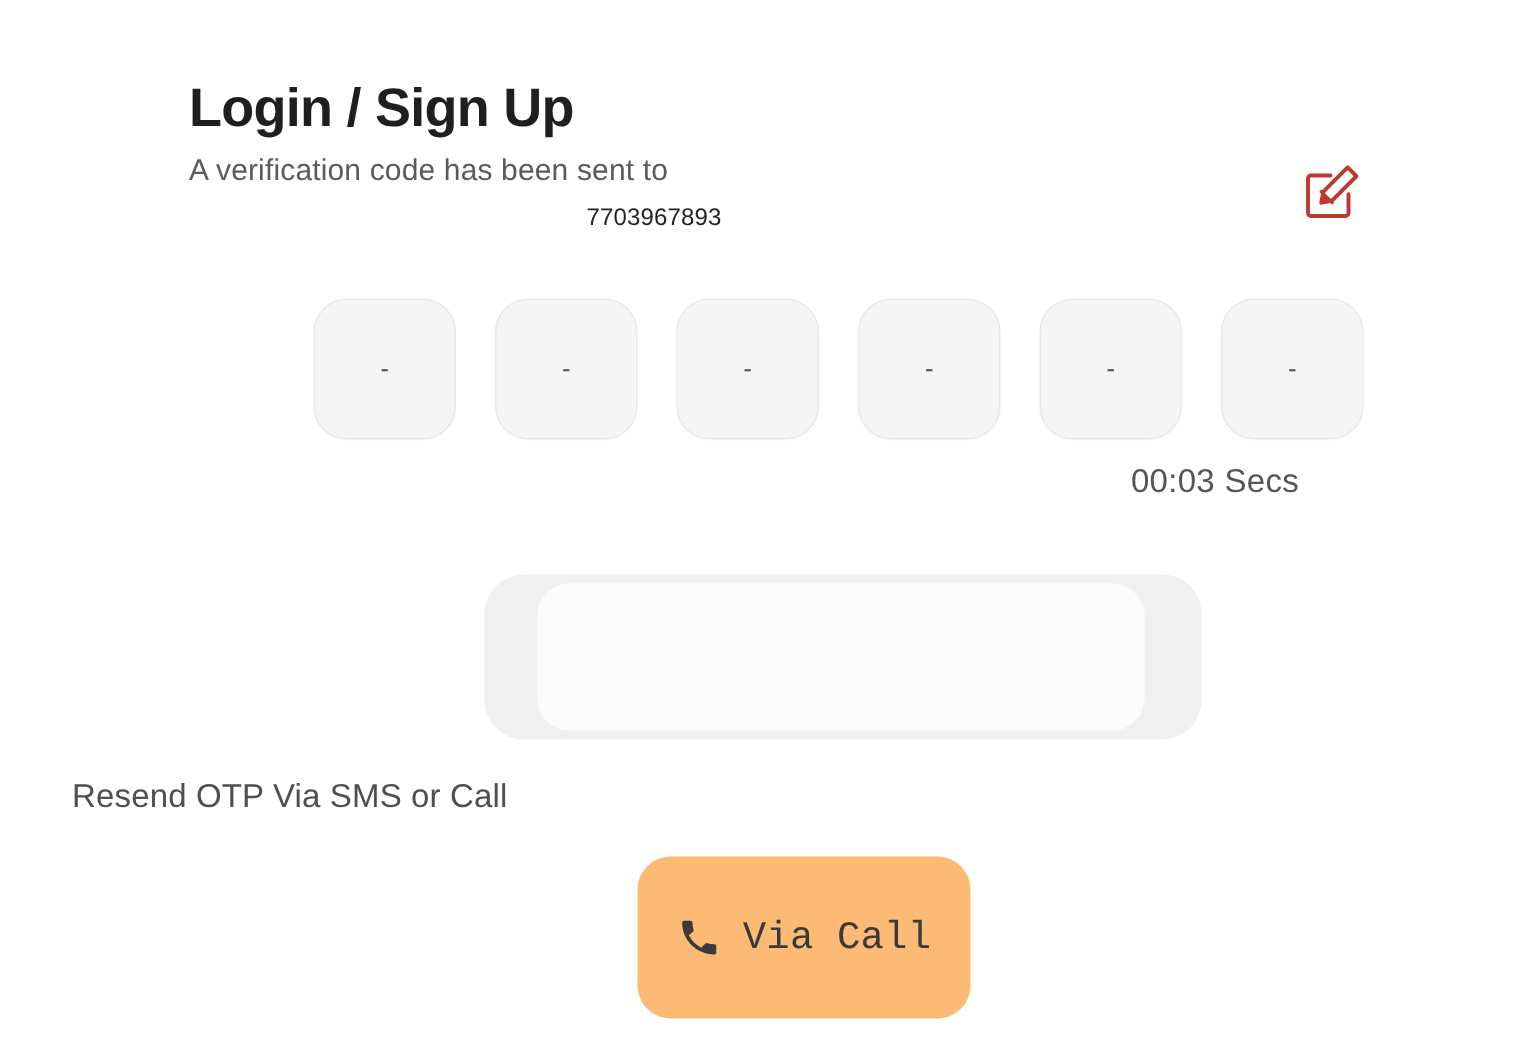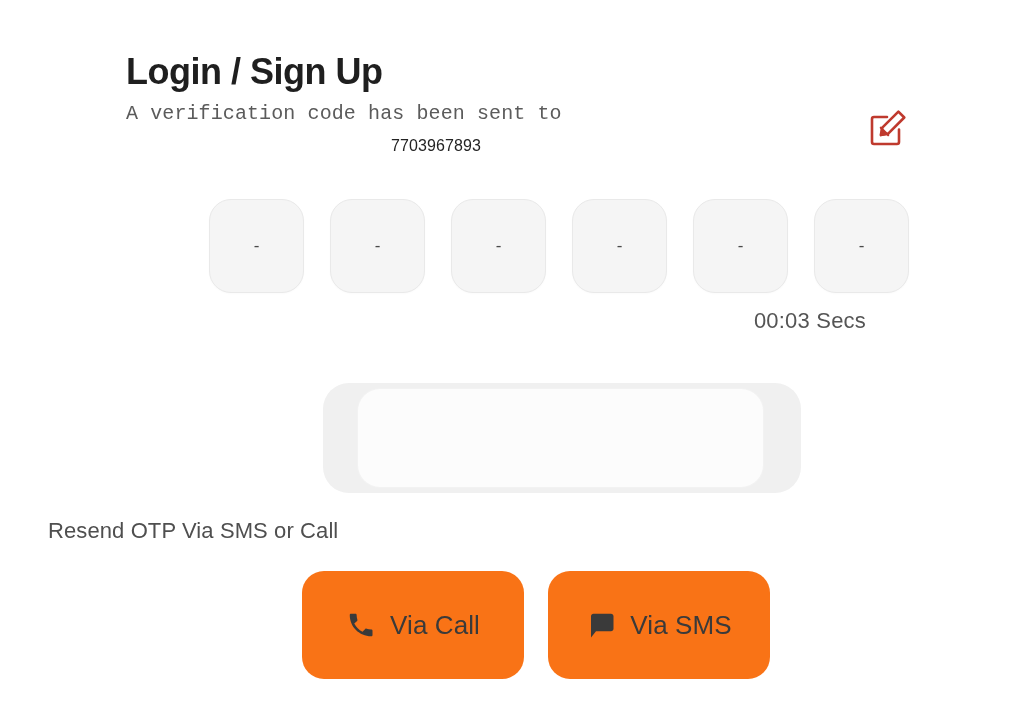--- a/index.html
+++ b/index.html
@@ -41,21 +41,20 @@
     left: 78px;
     top: 98px;
     width: 620px;
   }
   .sent-line {
     font-size: 20px;
     color: #5b5b5b;
     line-height: 32px;
     letter-spacing: 0.1px;
     white-space: nowrap;
-    font-family: Liberation Mono, monospace;
   }
   .sent-phone {
     font-size: 16px;
     font-weight: normal;
     color: #232323;
     line-height: 32px;
     letter-spacing: 0.1px;
     white-space: nowrap;
     text-align: center;
   }
@@ -169,29 +168,29 @@
     left: 0;
     right: 0;
     top: 571px;
     display: flex;
     justify-content: center;
     gap: 24px;
   }
   .resend-btn {
     width: 222px;
     height: 108px;
-    background: #f97316;
+    background: #fdba74;
     border: 0;
     border-radius: 22px;
     display: flex;
     align-items: center;
     justify-content: center;
     gap: 14px;
     cursor: pointer;
-    font-family: Liberation Sans, sans-serif;
+    font-family: Liberation Mono, monospace;
   }
   .resend-btn .glyph {
     display: flex;
     align-items: center;
     justify-content: center;
     color: #3a3a3a;
   }
   .resend-btn .glyph svg { display: block; }
   .resend-btn .txt {
     font-size: 26px;
@@ -243,24 +242,16 @@
 
     <button class="resend-btn">
       <span class="glyph">
         <svg width="30" height="30" viewBox="0 0 24 24" fill="#3a3a3a">
           <path d="M6.6 10.8c1.5 2.9 3.7 5.1 6.6 6.6l2.2-2.2c.3-.3.7-.4 1.1-.2 1.2.4 2.4.6 3.7.6.6 0 1 .4 1 1V20c0 .6-.4 1-1 1C10.6 21 3 13.4 3 4c0-.6.4-1 1-1h3.5c.6 0 1 .4 1 1 0 1.3.2 2.5.6 3.7.1.4 0 .8-.2 1.1l-2.3 2z"></path>
         </svg>
       </span>
       <span class="txt">Via Call</span>
     </button>
 
-    <button class="resend-btn">
-      <span class="glyph">
-        <svg width="30" height="30" viewBox="0 0 24 24" fill="#3a3a3a">
-          <path d="M4 3h16c1.1 0 2 .9 2 2v10c0 1.1-.9 2-2 2H8l-4 5V5c0-1.1.9-2 2-2z"></path>
-        </svg>
-      </span>
-      <span class="txt">Via SMS</span>
-    </button>
 
   </div>
 
 </div>
 
 </body></html>

